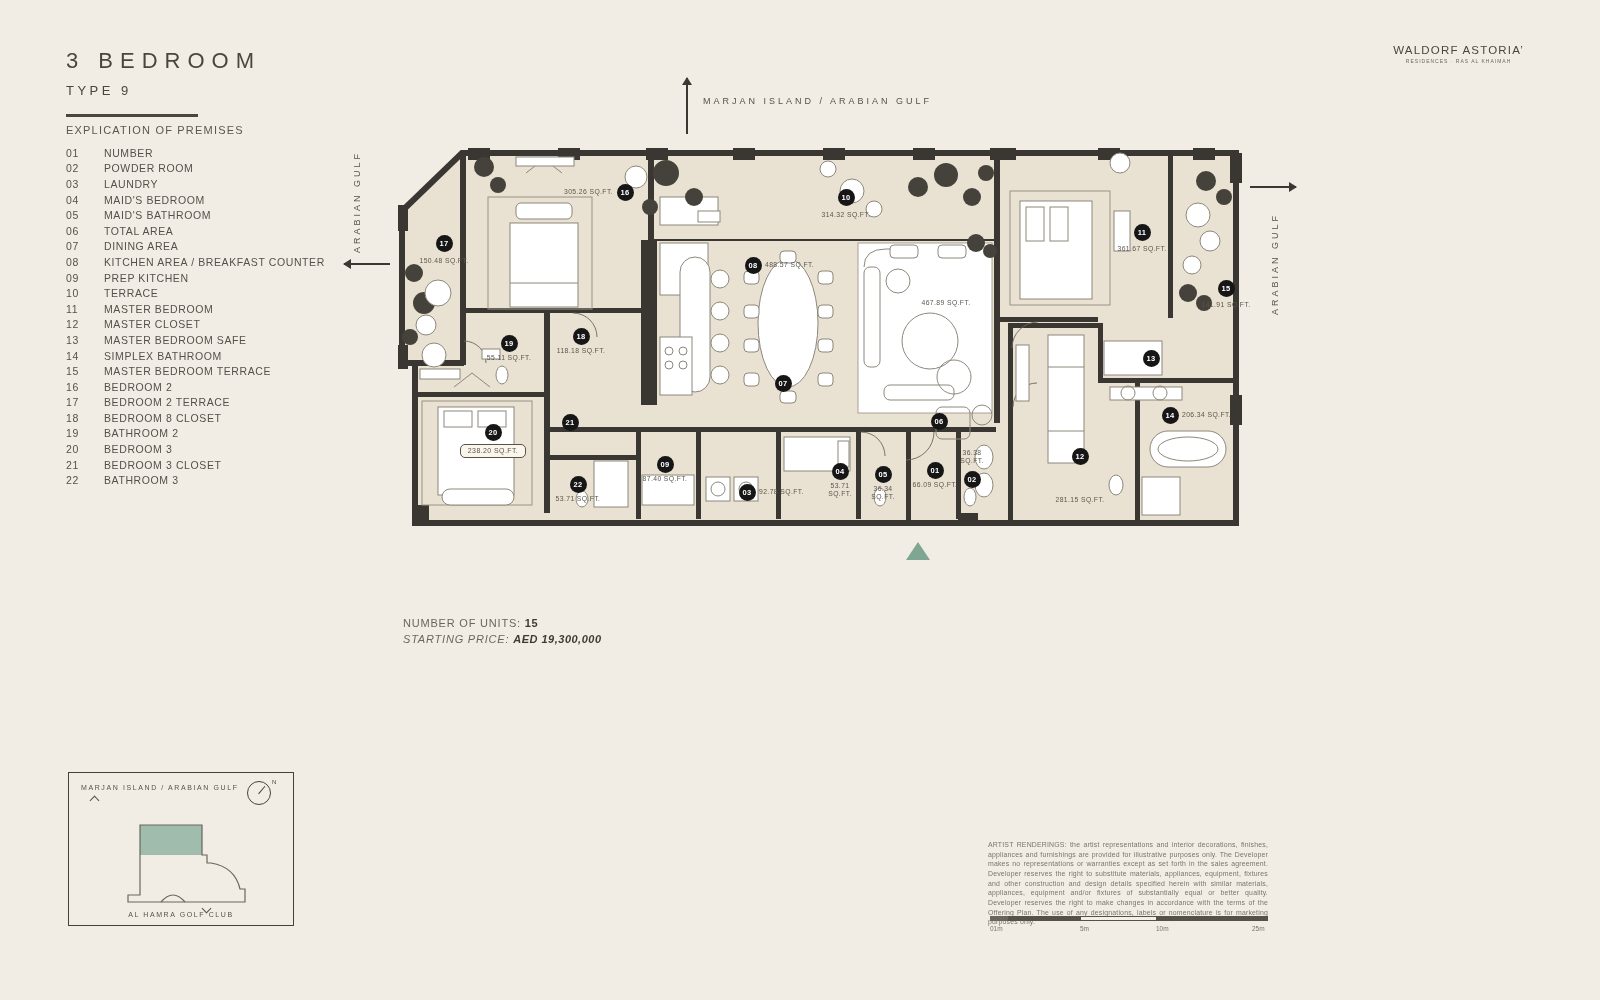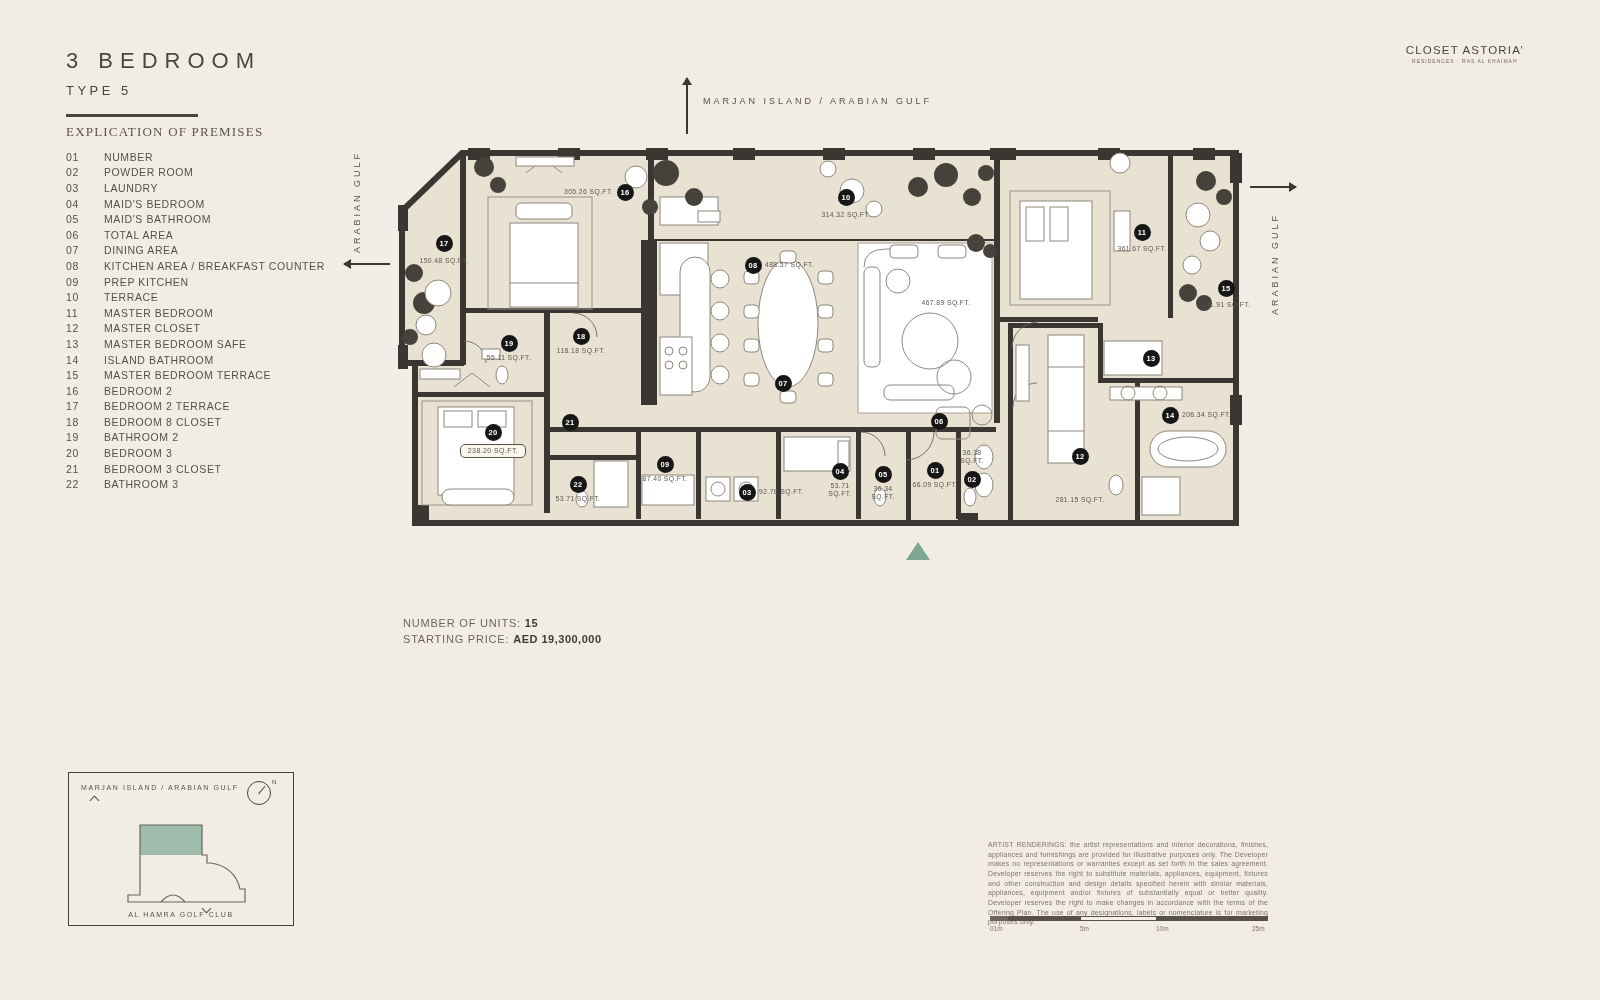--- a/index.html
+++ b/index.html
@@ -8,21 +8,21 @@
   #page{position:relative;width:1600px;height:1000px;}
   .abs{position:absolute;}
 
   
   .h1{font-size:22px;letter-spacing:7px;color:#4a463e;font-weight:400;}
   .h2{font-size:13px;letter-spacing:3.5px;color:#4a463e;margin-top:9px;}
   .title-rule{width:132px;height:3px;background:#4a463e;}
   .spec-label{font-size:8.5px;letter-spacing:2px;color:#6e685d;margin-bottom:4px;}
   .spec-value{font-size:11.5px;letter-spacing:.6px;color:#46423a;}
   .spec-rule{width:216px;height:1px;background:#aba496;margin:13px 0 12px 0;}
-  .exp-title{font-size:13px;letter-spacing:1.2px;color:#5c574e;margin-bottom:9px;font-family:Liberation Serif, serif;}
+  .exp-title{font-size:11px;letter-spacing:1.2px;color:#5c574e;margin-bottom:9px;}
   .exp-row{display:flex;font-size:10.5px;color:#54504a;letter-spacing:.6px;height:15.6px;align-items:center;}
   .exp-num{width:38px;flex:none;}
 
   
   .brand{right:76px;top:44px;text-align:center;}
   .brand-name{font-size:11.5px;letter-spacing:1.2px;color:#4a463e;}
   .brand-tag{font-size:5px;letter-spacing:1px;color:#6e685d;margin-top:2px;}
 
   
   .cmp{font-size:9px;letter-spacing:3px;color:#55514a;}
@@ -64,21 +64,21 @@
   .seg{position:absolute;top:0;height:5px;}
   .tick-label{position:absolute;top:9px;font-size:6.5px;color:#7a746a;}
 </style>
 </head>
 <body>
 
 <div id="page">
 
   <div class="abs" style="left:66px;top:48px;">
     <div class="h1">3 BEDROOM</div>
-    <div class="h2">TYPE 5</div>
+    <div class="h2">TYPE 9</div>
     <div class="title-rule" style="margin-top:16px;"></div>
     <div class="exp-title" style="margin-top:7px;">EXPLICATION OF PREMISES</div>
     <div id="explication">
         <div class="exp-row">
           <span class="exp-num">01</span>
           <span>NUMBER</span>
         </div>
         <div class="exp-row">
           <span class="exp-num">02</span>
           <span>POWDER ROOM</span>
@@ -122,21 +122,21 @@
         <div class="exp-row">
           <span class="exp-num">12</span>
           <span>MASTER CLOSET</span>
         </div>
         <div class="exp-row">
           <span class="exp-num">13</span>
           <span>MASTER BEDROOM SAFE</span>
         </div>
         <div class="exp-row">
           <span class="exp-num">14</span>
-          <span>ISLAND BATHROOM</span>
+          <span>SIMPLEX BATHROOM</span>
         </div>
         <div class="exp-row">
           <span class="exp-num">15</span>
           <span>MASTER BEDROOM TERRACE</span>
         </div>
         <div class="exp-row">
           <span class="exp-num">16</span>
           <span>BEDROOM 2</span>
         </div>
         <div class="exp-row">
@@ -160,21 +160,21 @@
           <span>BEDROOM 3 CLOSET</span>
         </div>
         <div class="exp-row">
           <span class="exp-num">22</span>
           <span>BATHROOM 3</span>
         </div>
       </div>
   </div>
 
   <div class="abs brand">
-    <div class="brand-name">CLOSET ASTORIA’</div>
+    <div class="brand-name">WALDORF ASTORIA’</div>
     <div class="brand-tag">RESIDENCES · RAS AL KHAIMAH</div>
   </div>
 
   <div class="abs arrow-v" style="left:686px;top:78px;height:56px;"></div>
   <div class="abs cmp" style="left:703px;top:96px;">MARJAN ISLAND / ARABIAN GULF</div>
 
   <div class="abs cmp vtext" style="left:352px;top:143px;height:110px;">ARABIAN GULF</div>
   <div class="abs arrow-h left" style="left:344px;top:263px;width:46px;"></div>
 
   <div class="abs arrow-h right" style="left:1250px;top:186px;width:46px;"></div>
@@ -436,21 +436,21 @@
 SQ.FT.</span></div>
         <div class="area-label" style="left: 503px; top: 154px; width: 90px; text-align: center;">467.89 SQ.FT.</div>
       </div>
   </div>
 
   <div class="abs entry-triangle" style="left:906px;top:542px;"></div>
 
   <div class="abs foot-line" style="left:403px;top:617px;">
     <span>NUMBER OF UNITS: </span><b>15</b>
   </div>
-  <div class="abs foot-line" style="left:403px;top:633px;">
+  <div class="abs foot-line" style="left:403px;top:633px;font-style:italic;">
     <span>STARTING PRICE: </span><b>AED 19,300,000</b>
   </div>
 
   <div id="inset" class="abs">
     <div class="abs inset-title" style="left:12px;top:11px;">MARJAN ISLAND / ARABIAN GULF</div>
     <div class="abs chev up" style="left:22px;top:24px;"></div>
     <div class="abs compass" style="left:178px;top:8px;"></div>
     <div class="abs compass-n" style="left:203px;top:6px;">N</div>
     <svg class="abs" style="left:0;top:0;" width="224" height="152" viewBox="0 0 224 152">
       <rect x="71" y="52" width="62" height="30" fill="#9fbcac"></rect>

